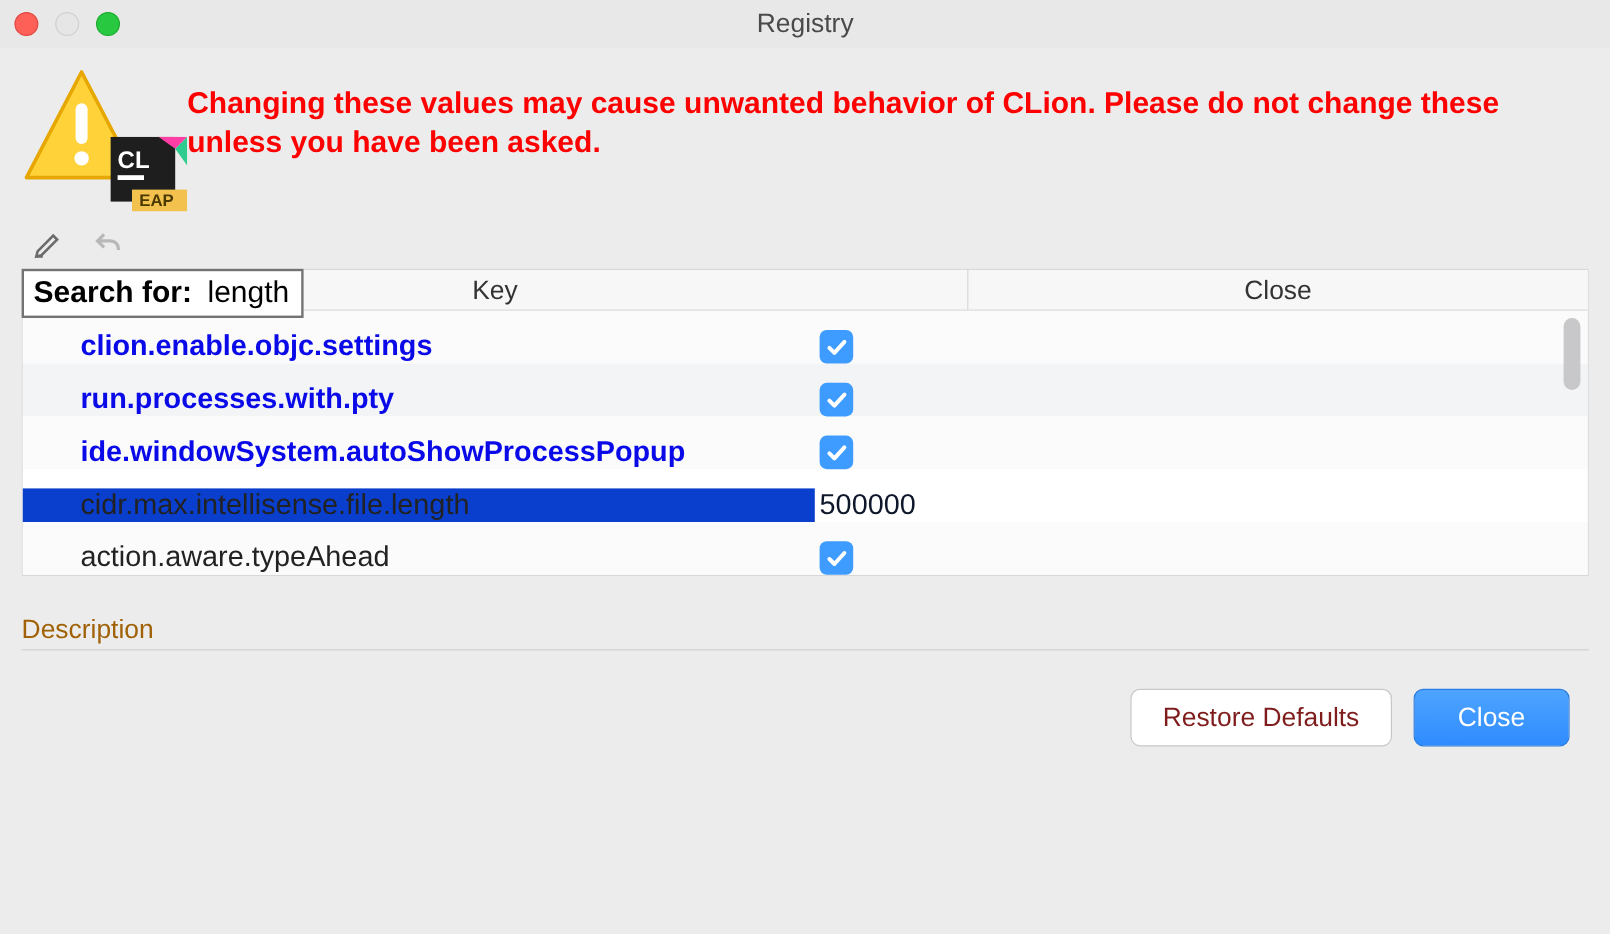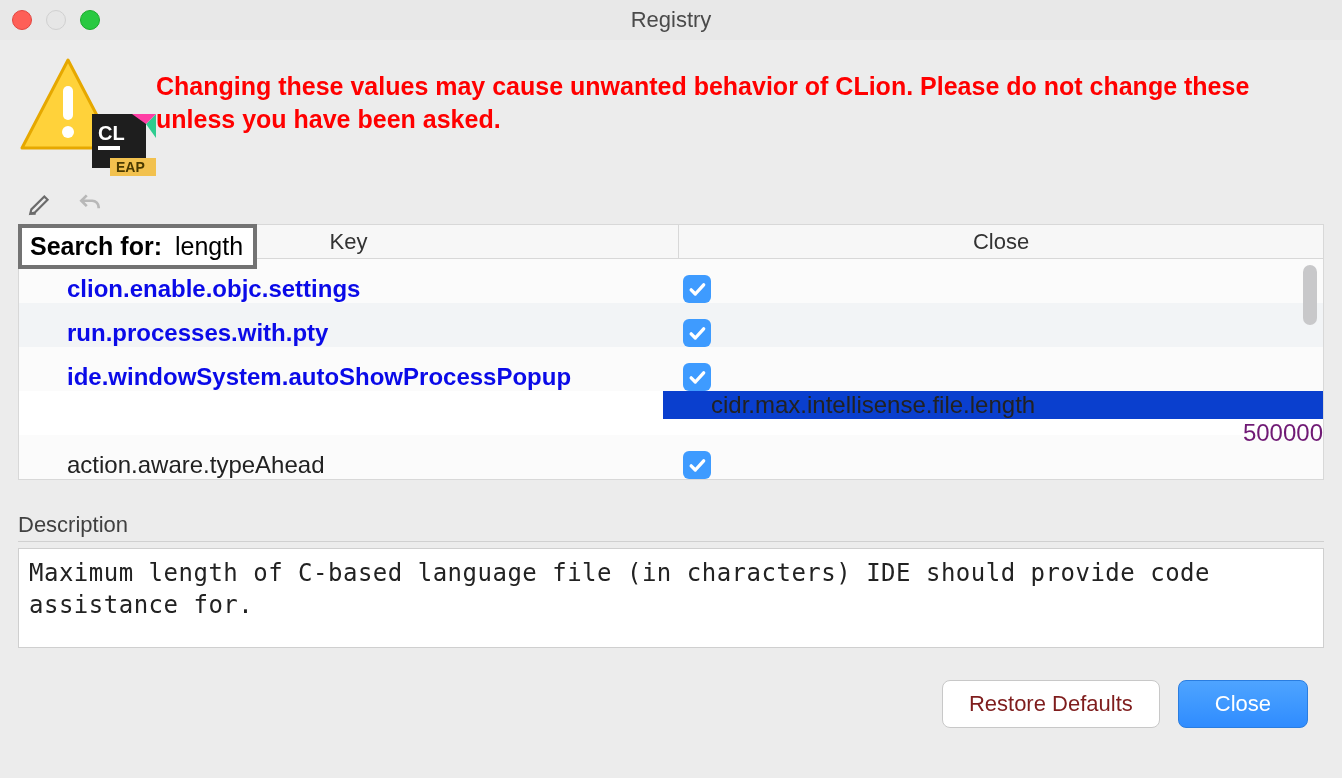--- a/index.html
+++ b/index.html
@@ -73,21 +73,21 @@
     }
     .table-wrap {
       border: 1px solid #d8d8d8;
       background: #fff;
       position: relative;
     }
     .search-overlay {
       position: absolute;
       top: -1px; left: -1px;
       background: #fff;
-      border: 4px solid #737373;
+      border: 2px solid #737373;
       padding: 4px 10px 4px 8px;
       font-size: 25px;
       font-weight: 600;
       z-index: 10;
     }
     .search-overlay .query {
       font-weight: 400;
       margin-left: 6px;
     }
     .thead {
@@ -97,21 +97,21 @@
       border-bottom: 1px solid #d8d8d8;
     }
     .th {
       display: flex;
       align-items: center;
       justify-content: center;
       font-size: 22px;
       color: #333;
       border-right: 1px solid #d8d8d8;
     }
-    .th-key { width: 660px; }
+    .th-key { width: 788px; }
     .th-val { flex: 1; border-right: none; }
     .tbody {
       font-size: 24px;
     }
     .row {
       display: flex;
       height: 44px;
       align-items: flex-end;
     }
     .row:nth-child(odd) { background: #fbfbfb; }
@@ -126,42 +126,42 @@
     .cell-val {
       flex: 1;
       padding-left: 4px;
       display: flex;
       align-items: center;
     }
     .row.selected .cell-key {
       background: #0a3fce;
       color: #fff;
     }
-    .row.selected { background: #fff !important; flex-direction: column; }
+    .row.selected { background: #fff !important; }
     .row .cell-key.plain { color: #222; font-weight: 400; }
     .checkbox {
       width: 28px; height: 28px;
       border-radius: 6px;
       background: #3e9bff;
       display: flex; align-items: center; justify-content: center;
     }
     .checkbox svg { width: 20px; height: 20px; }
-    .val-text { font-size: 24px; color: #701a75; }
+    .val-text { font-size: 24px; color: #0f172a; }
     .scroll-thumb {
       position: absolute;
       right: 6px;
       top: 40px;
       width: 14px;
       height: 60px;
       background: #c8c8ca;
       border-radius: 7px;
     }
     .desc-label {
       font-size: 22px;
-      color: #404040;
+      color: #a16207;
       margin: 32px 0 6px 0;
       border-bottom: 1px solid #d0d0d0;
       padding-bottom: 3px;
     }
     .desc-box {
       border: 1px solid #cfcfcf;
       background: #fff;
       min-height: 100px;
       padding: 8px 10px;
       font-family: Menlo, Consolas, monospace;
@@ -311,19 +311,18 @@
                 <polyline points="5 13 10 18 20 7"></polyline>
               </svg>
             </div>
           </div>
         </div>
       </div>
     <div class="scroll-thumb"></div>
   </div>
 
   <div class="desc-label">Description</div>
-  <div class="desc-box">Maximum length of C-based language file (in characters) IDE should provide code assistance for.</div>
 
   <div class="footer">
     <div class="btn">Restore Defaults</div>
     <div class="btn primary">Close</div>
   </div>
 </div>
 
 </body></html>

